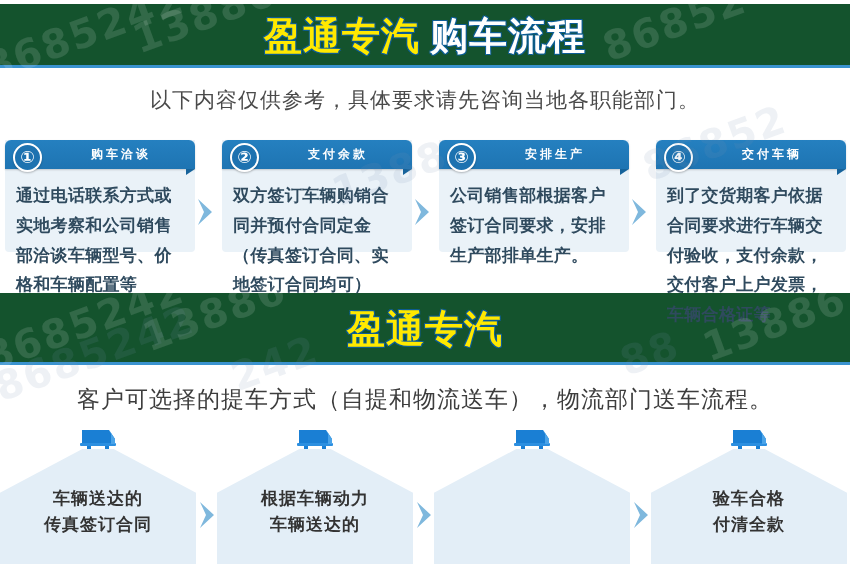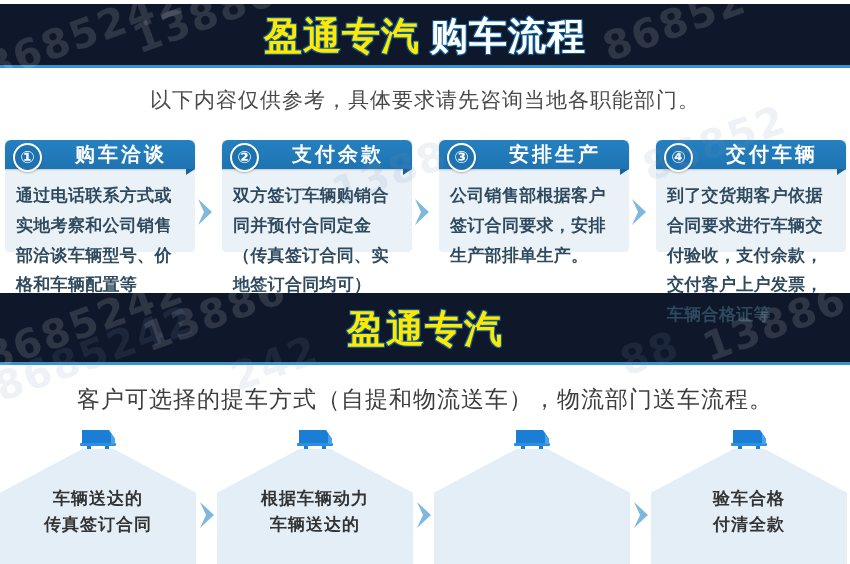--- a/index.html
+++ b/index.html
@@ -34,21 +34,21 @@
     white-space: nowrap;
     font-family: "DejaVu Sans", "Liberation Sans", sans-serif;
   }
   .wm.on-blue { color: rgba(255,255,255,0.13); }
 
   
   .banner {
     position: absolute;
     left: 0;
     width: 850px;
-    background: #0f172a;
+    background: #14532d;
     display: flex;
     align-items: center;
     justify-content: center;
     overflow: hidden;
     z-index: 2;
   }
   .banner::after {
     content: "";
     position: absolute;
     left: 0; bottom: 0;
@@ -150,21 +150,21 @@
     box-shadow: 0 1px 2px rgba(0,0,0,0.25);
   }
   .step-title {
     position: absolute;
     left: 48px;
     top: 0;
     right: 6px;
     height: 29px;
     line-height: 29px;
     color: #ffffff;
-    font-size: 20px;
+    font-size: 12px;
     font-weight: 700;
     letter-spacing: 3px;
     text-align: center;
   }
   .step-body {
     padding: 12px 7px 0 11px;
     color: #2f4a5e;
     font-size: 17px;
     line-height: 1.75;
     letter-spacing: 0.3px;

